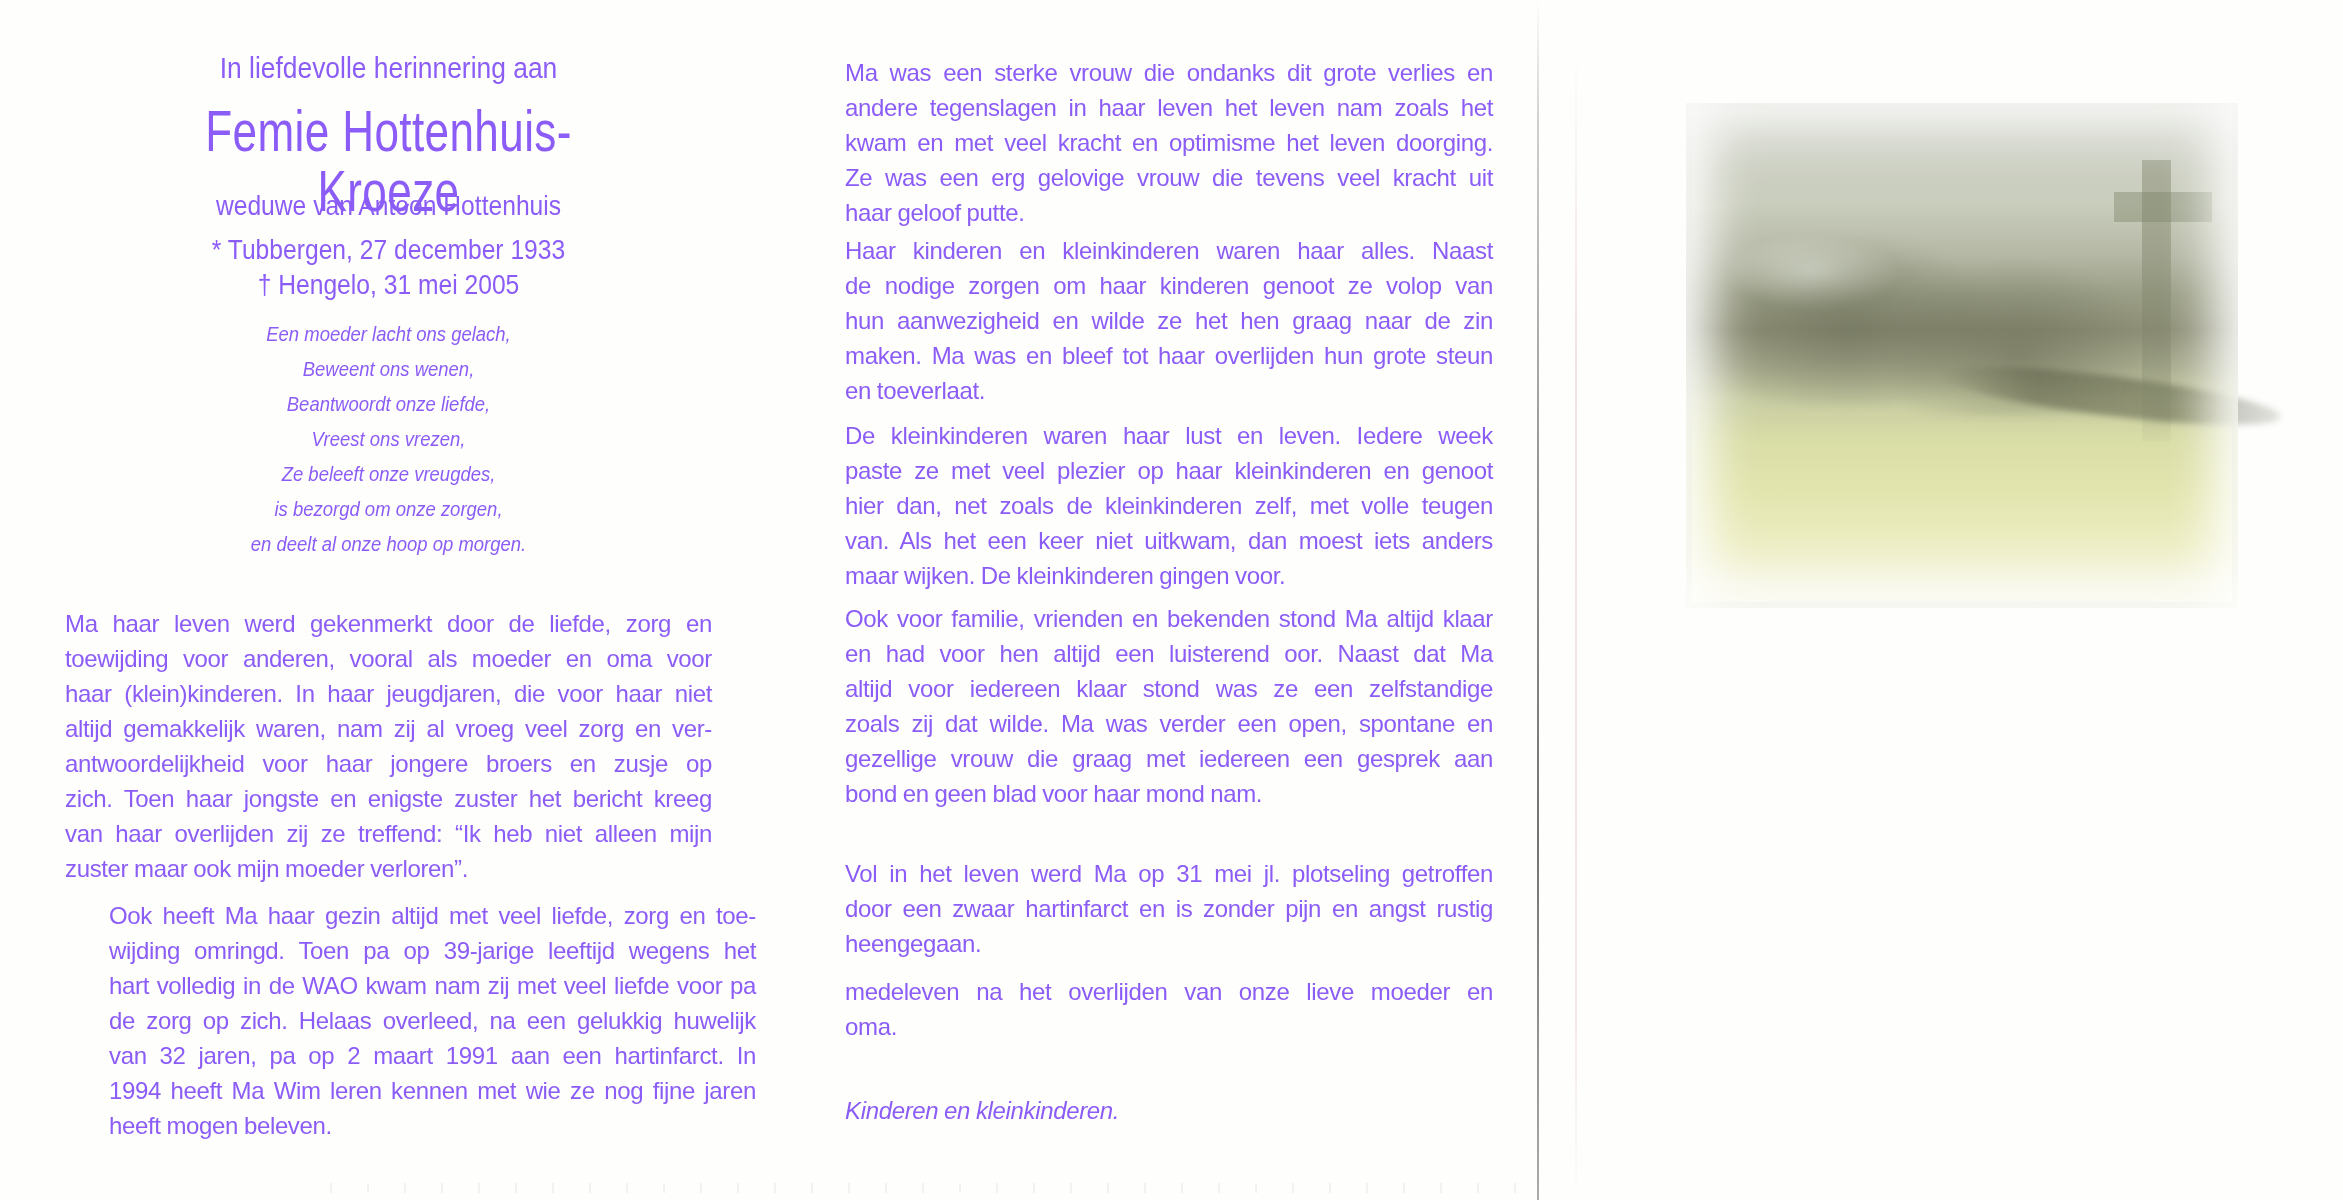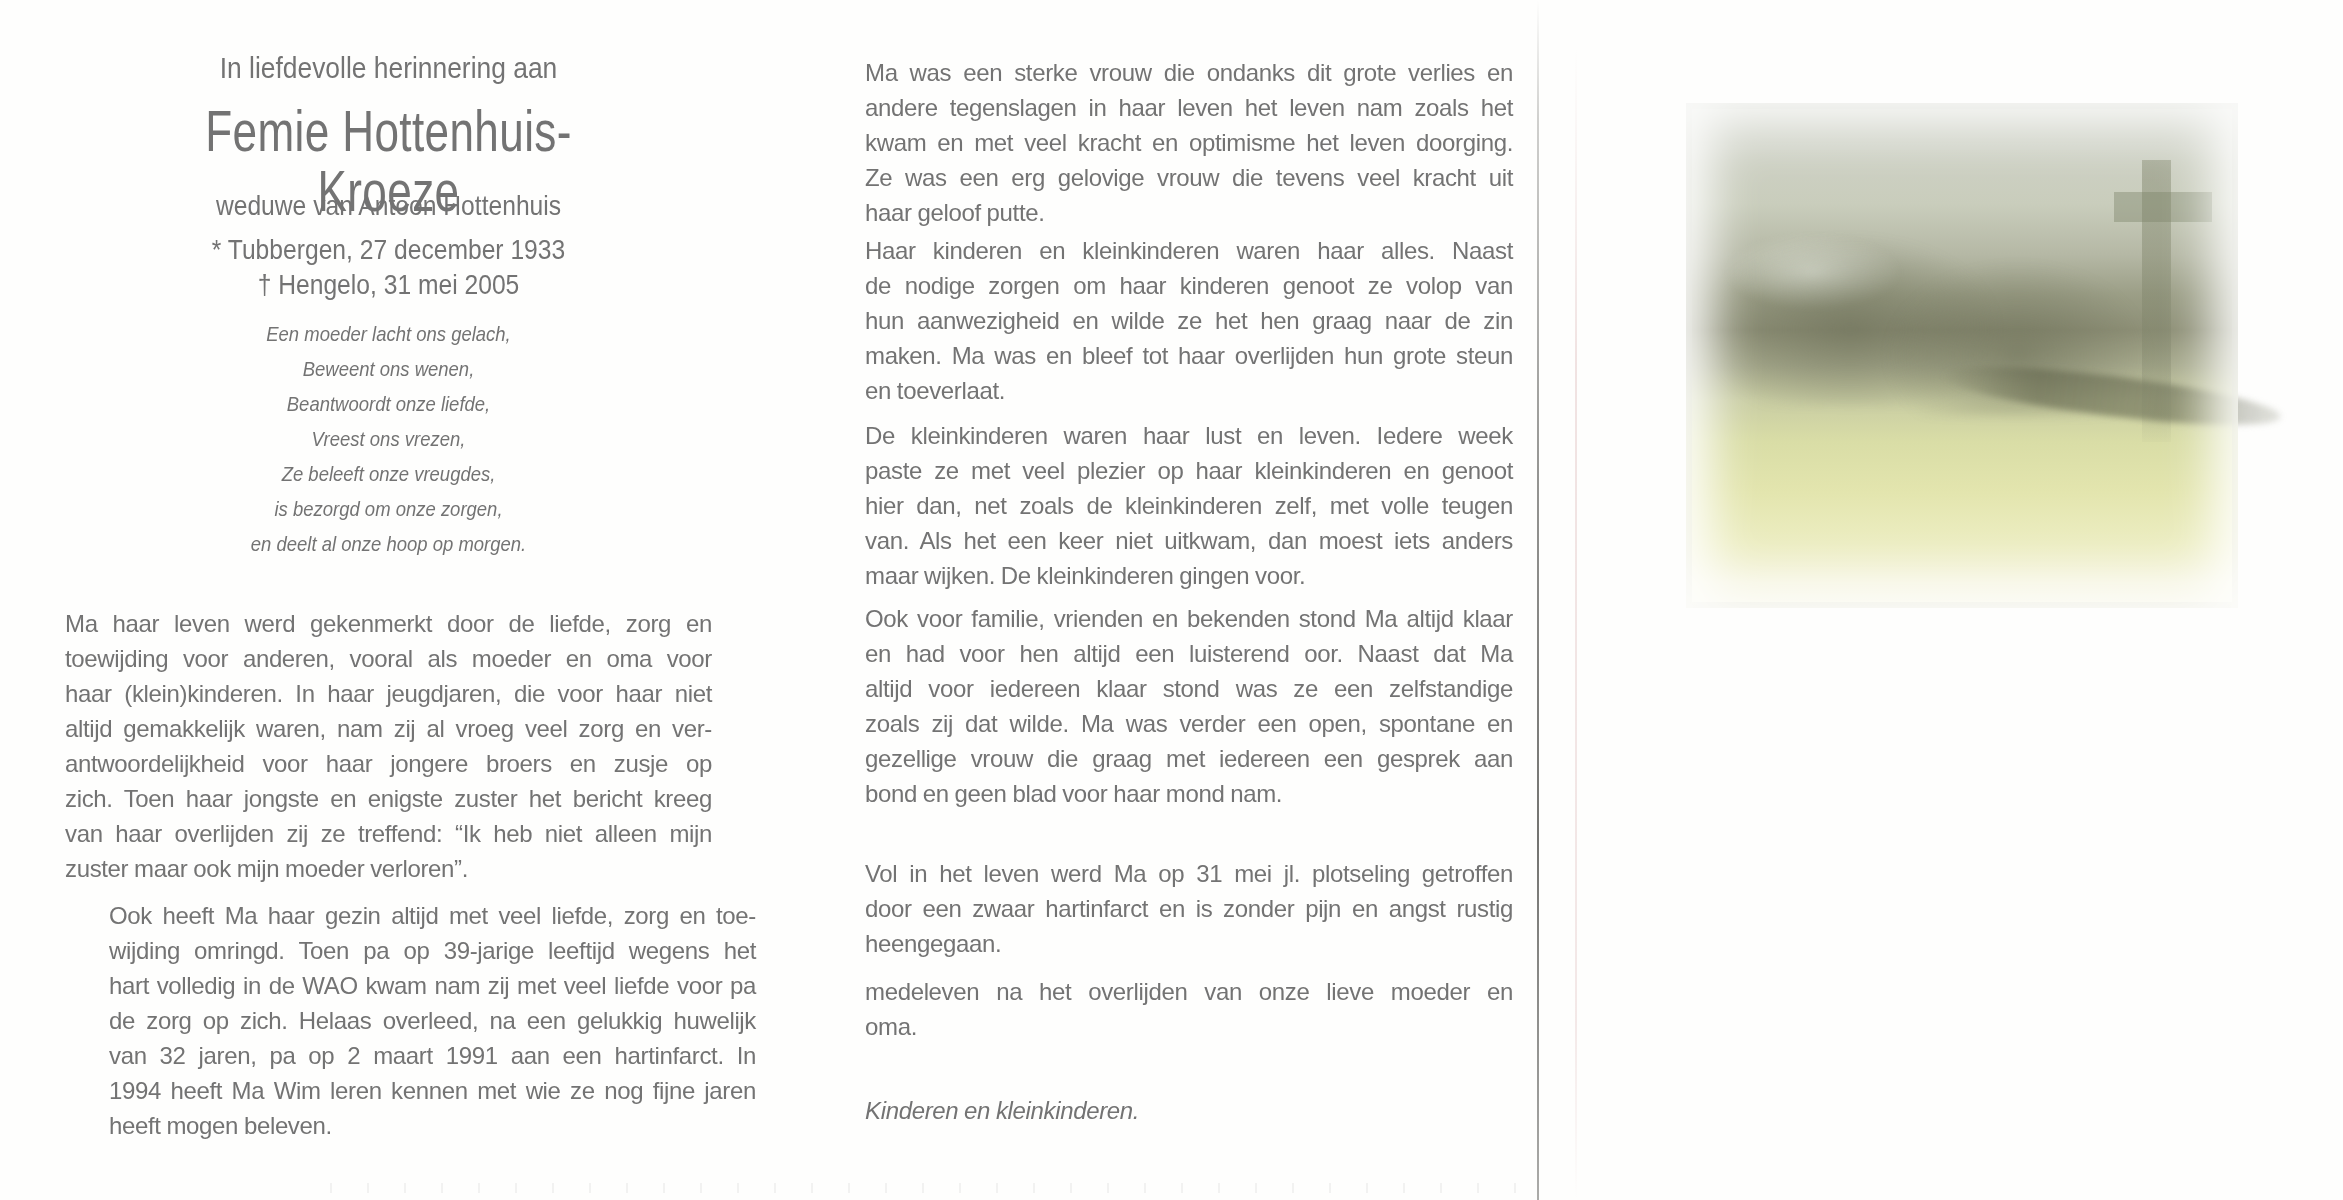--- a/index.html
+++ b/index.html
@@ -1,24 +1,24 @@
 <!DOCTYPE html>
 <html><head>
 <meta charset="utf-8">
 <style>
   html,body{margin:0;padding:0;background:#ffffff;}
   #card{
     position:relative;width:2343px;height:1200px;overflow:hidden;
     background:#fefefd;
     font-family:"Liberation Sans","DejaVu Sans",sans-serif;
-    color:#737373;
+    color:#8b5cf6;
   }
   .col{position:absolute;top:0;height:1200px;}
   .col1{left:65px;width:647px;}
-  .col2{left:845px;width:648px;margin-left:20px;}
+  .col2{left:845px;width:648px;}
   .blk{position:absolute;left:0;width:100%;}
 
   
   .center{text-align:center;}
   .condensed{transform:scaleX(0.88);transform-origin:50% 50%;}
   .intro{top:50px;font-size:30px;line-height:36px;}
   .name{top:101px;font-size:58px;line-height:60px;font-weight:400;margin:0;
         letter-spacing:0.5px;transform:scaleX(0.76);transform-origin:50% 50%;}
   .relation{top:189px;font-size:28px;line-height:34px;}
   .birth{top:233px;font-size:28px;line-height:34px;}

